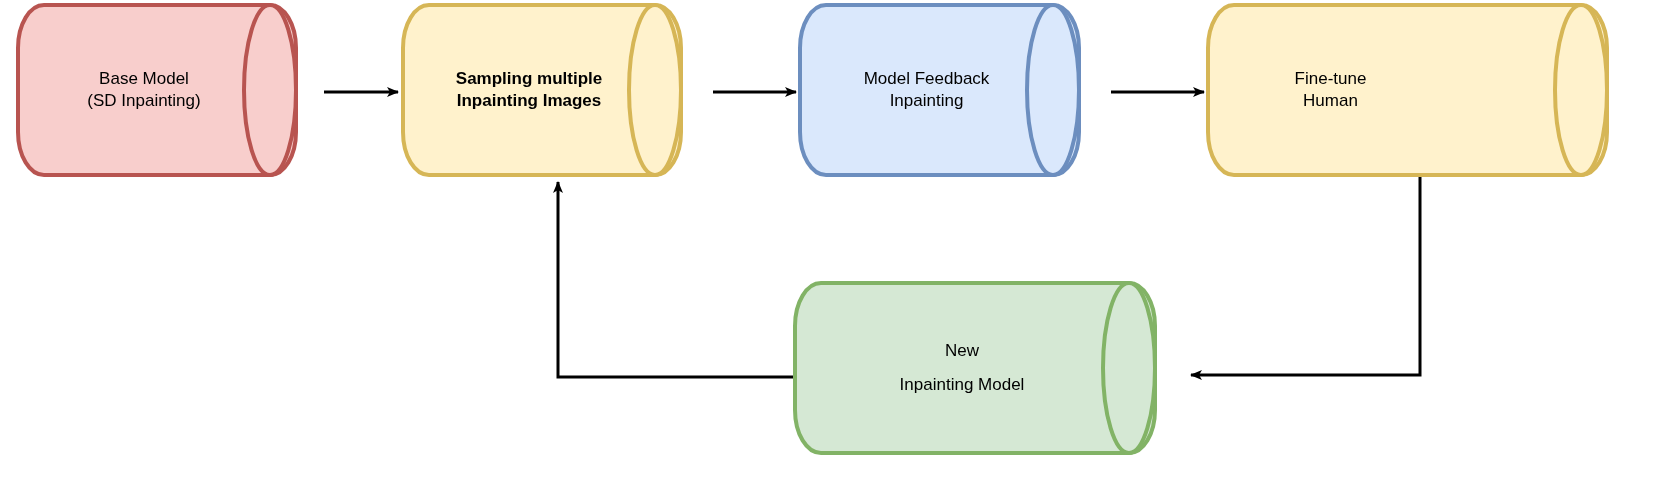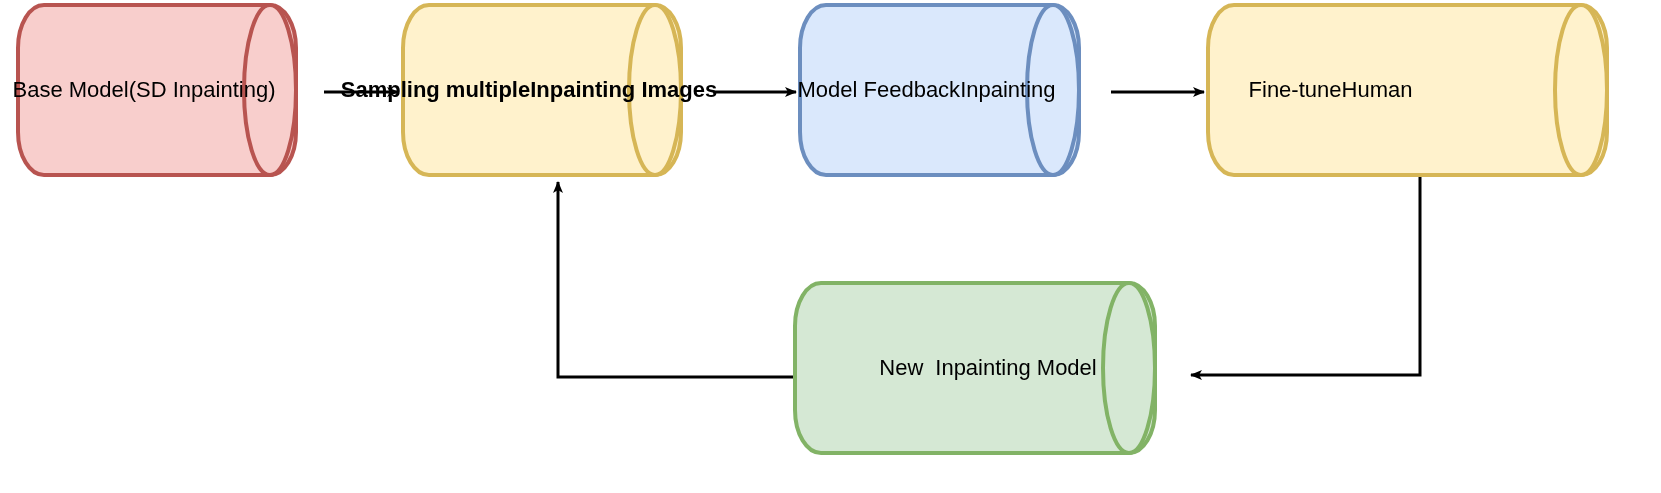--- a/index.html
+++ b/index.html
@@ -20,27 +20,27 @@
   #flow-svg {
     position: absolute;
     top: 0;
     left: 0;
     width: 1661px;
     height: 493px;
   }
   .node-label {
     position: absolute;
     display: flex;
-    flex-direction: row;
+    flex-direction: column;
     align-items: center;
     justify-content: center;
     text-align: left;
     color: #000000;
     font-family: "Liberation Sans", sans-serif;
-    font-size: 22px;
+    font-size: 17px;
     line-height: 1.32;
     pointer-events: none;
     white-space: pre;
   }
   .node-label .line { display: block; }
 </style>
 </head>
 <body>
 
 <div id="diagram-root">
@@ -119,18 +119,18 @@
   <div class="node-label" style="left:800px; top:5px; width:253px; height:170px;">
     <span class="line">Model Feedback</span>
     <span class="line">Inpainting</span>
   </div>
 
   <div class="node-label" style="left:1144px; top:5px; width:373px; height:170px;">
     <span class="line">Fine-tune</span>
     <span class="line">Human</span>
   </div>
 
-  <div class="node-label" style="left:821px; top:283px; width:334px; height:170px;gap:12px;">
+  <div class="node-label" style="left:795px; top:283px; width:334px; height:170px;gap:12px;">
     <span class="line">New</span>
     <span class="line">Inpainting Model</span>
   </div>
 
 </div>
 
 </body></html>

